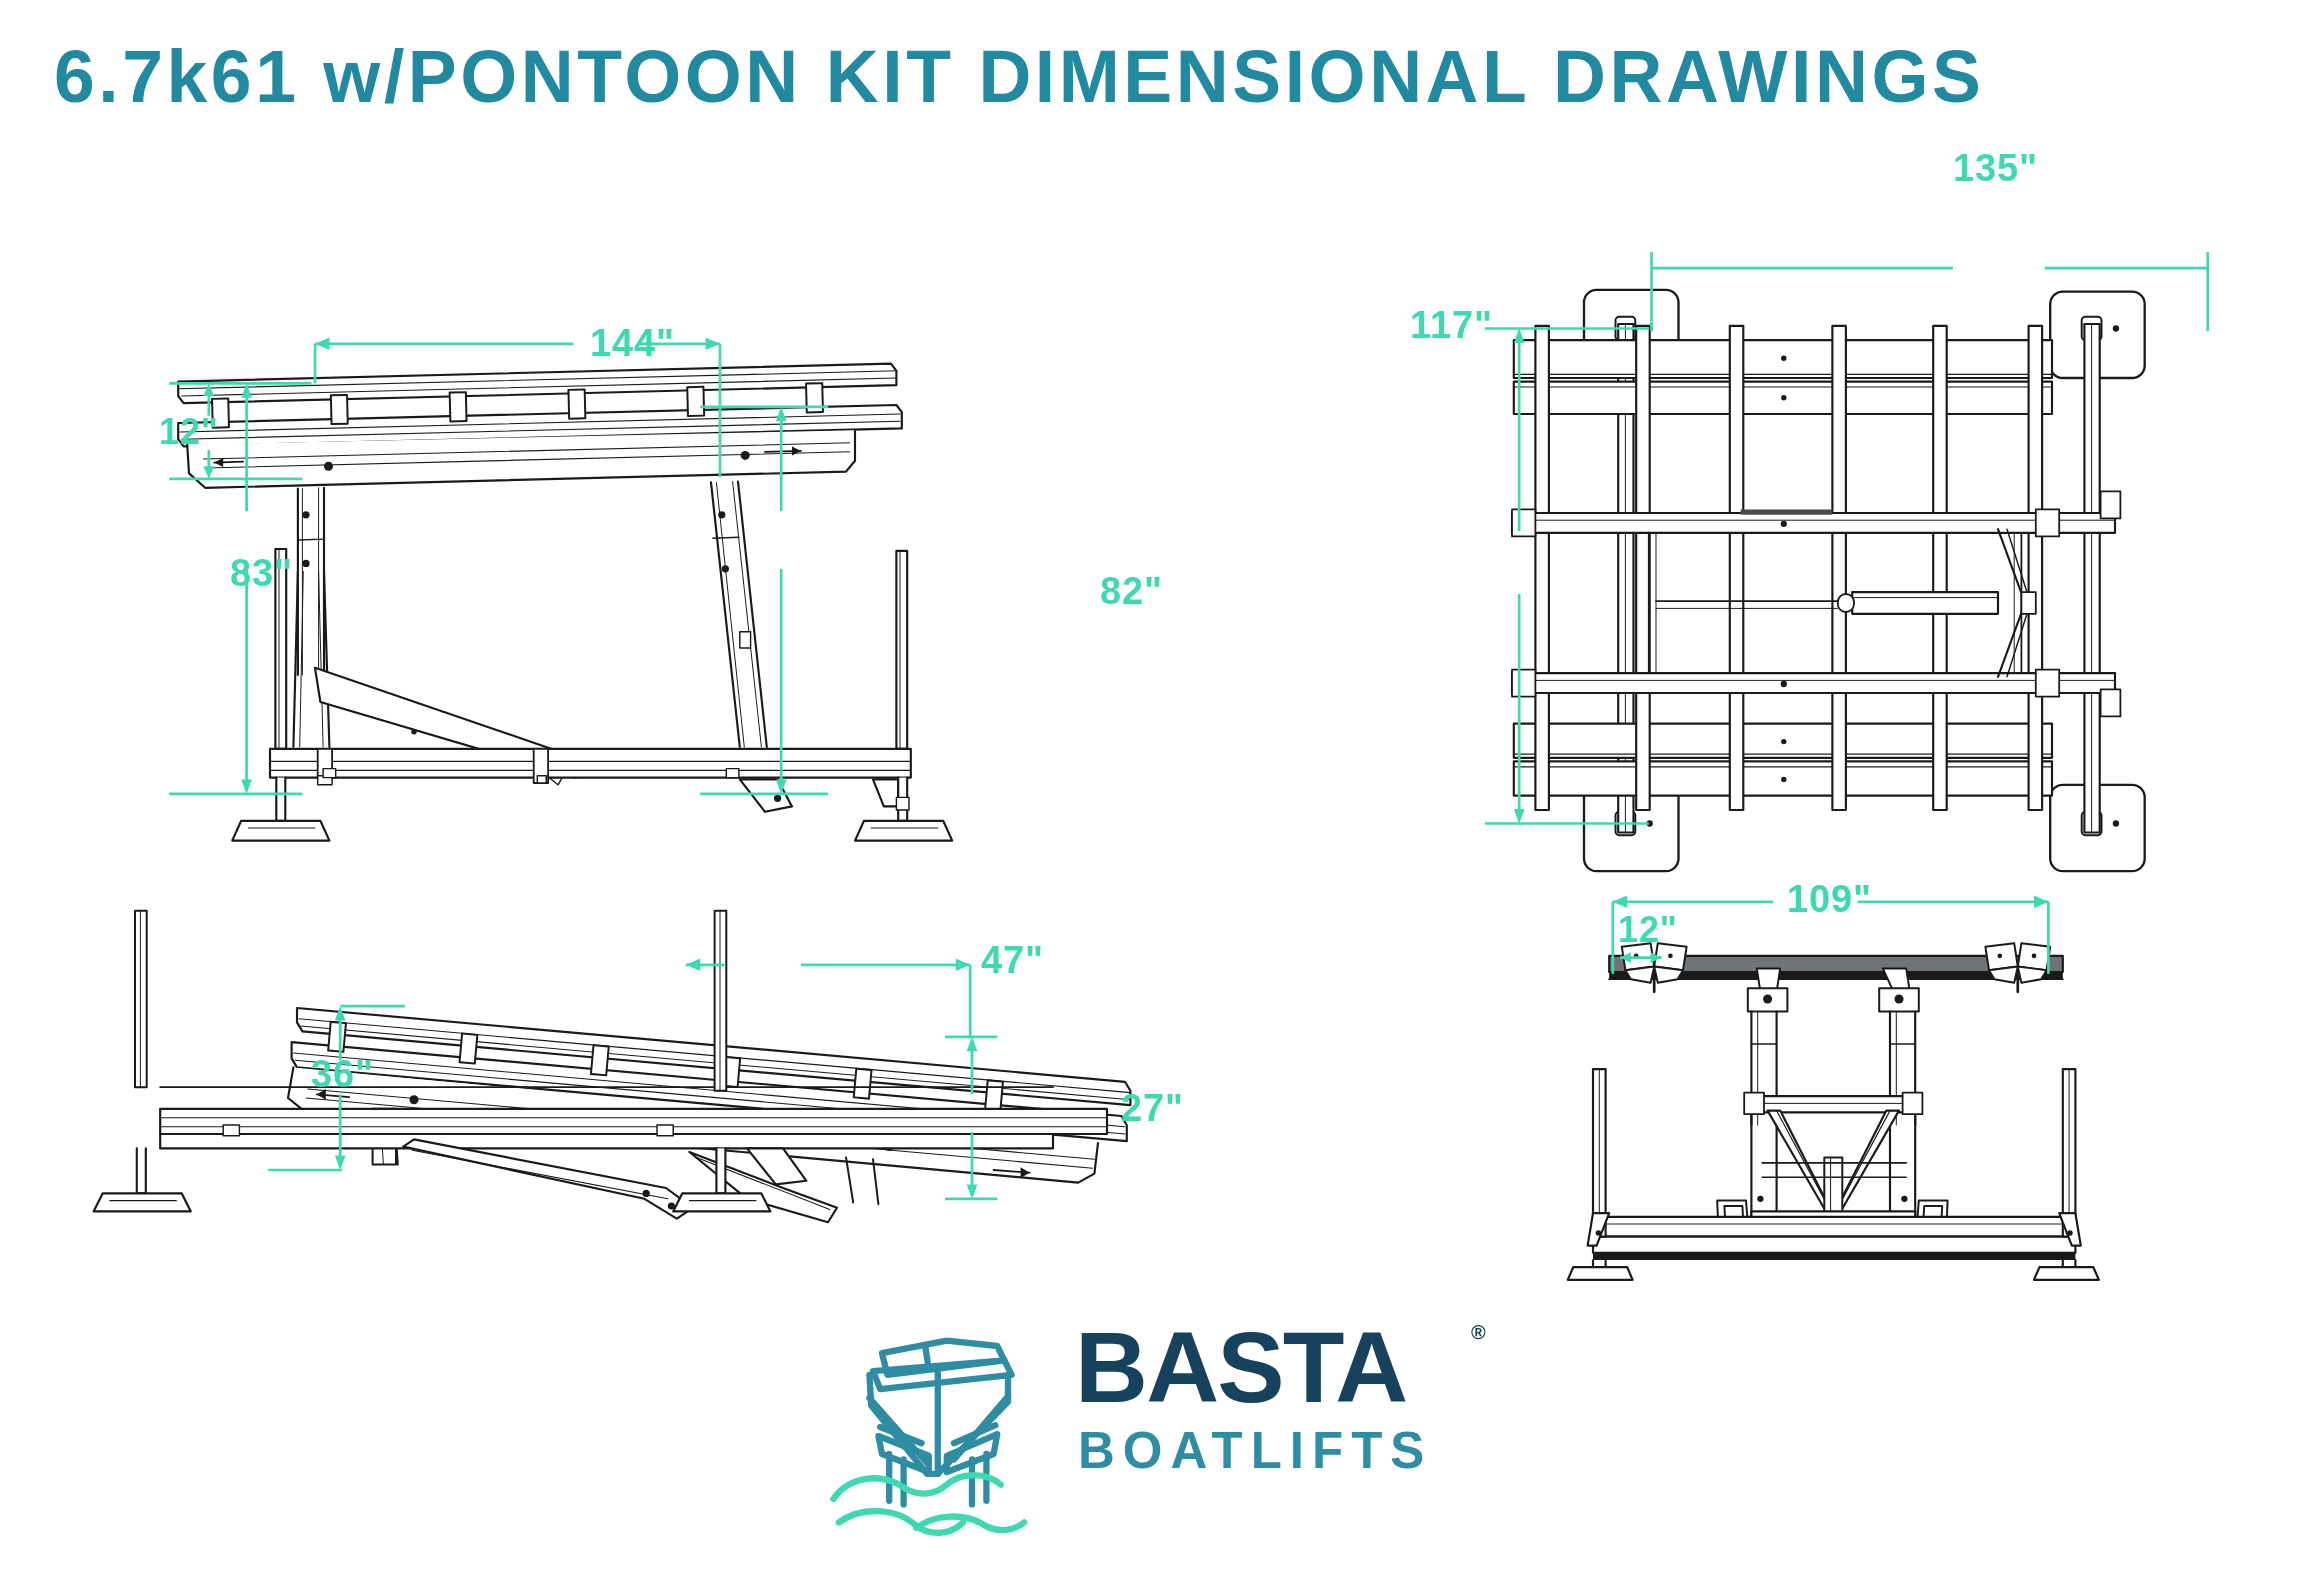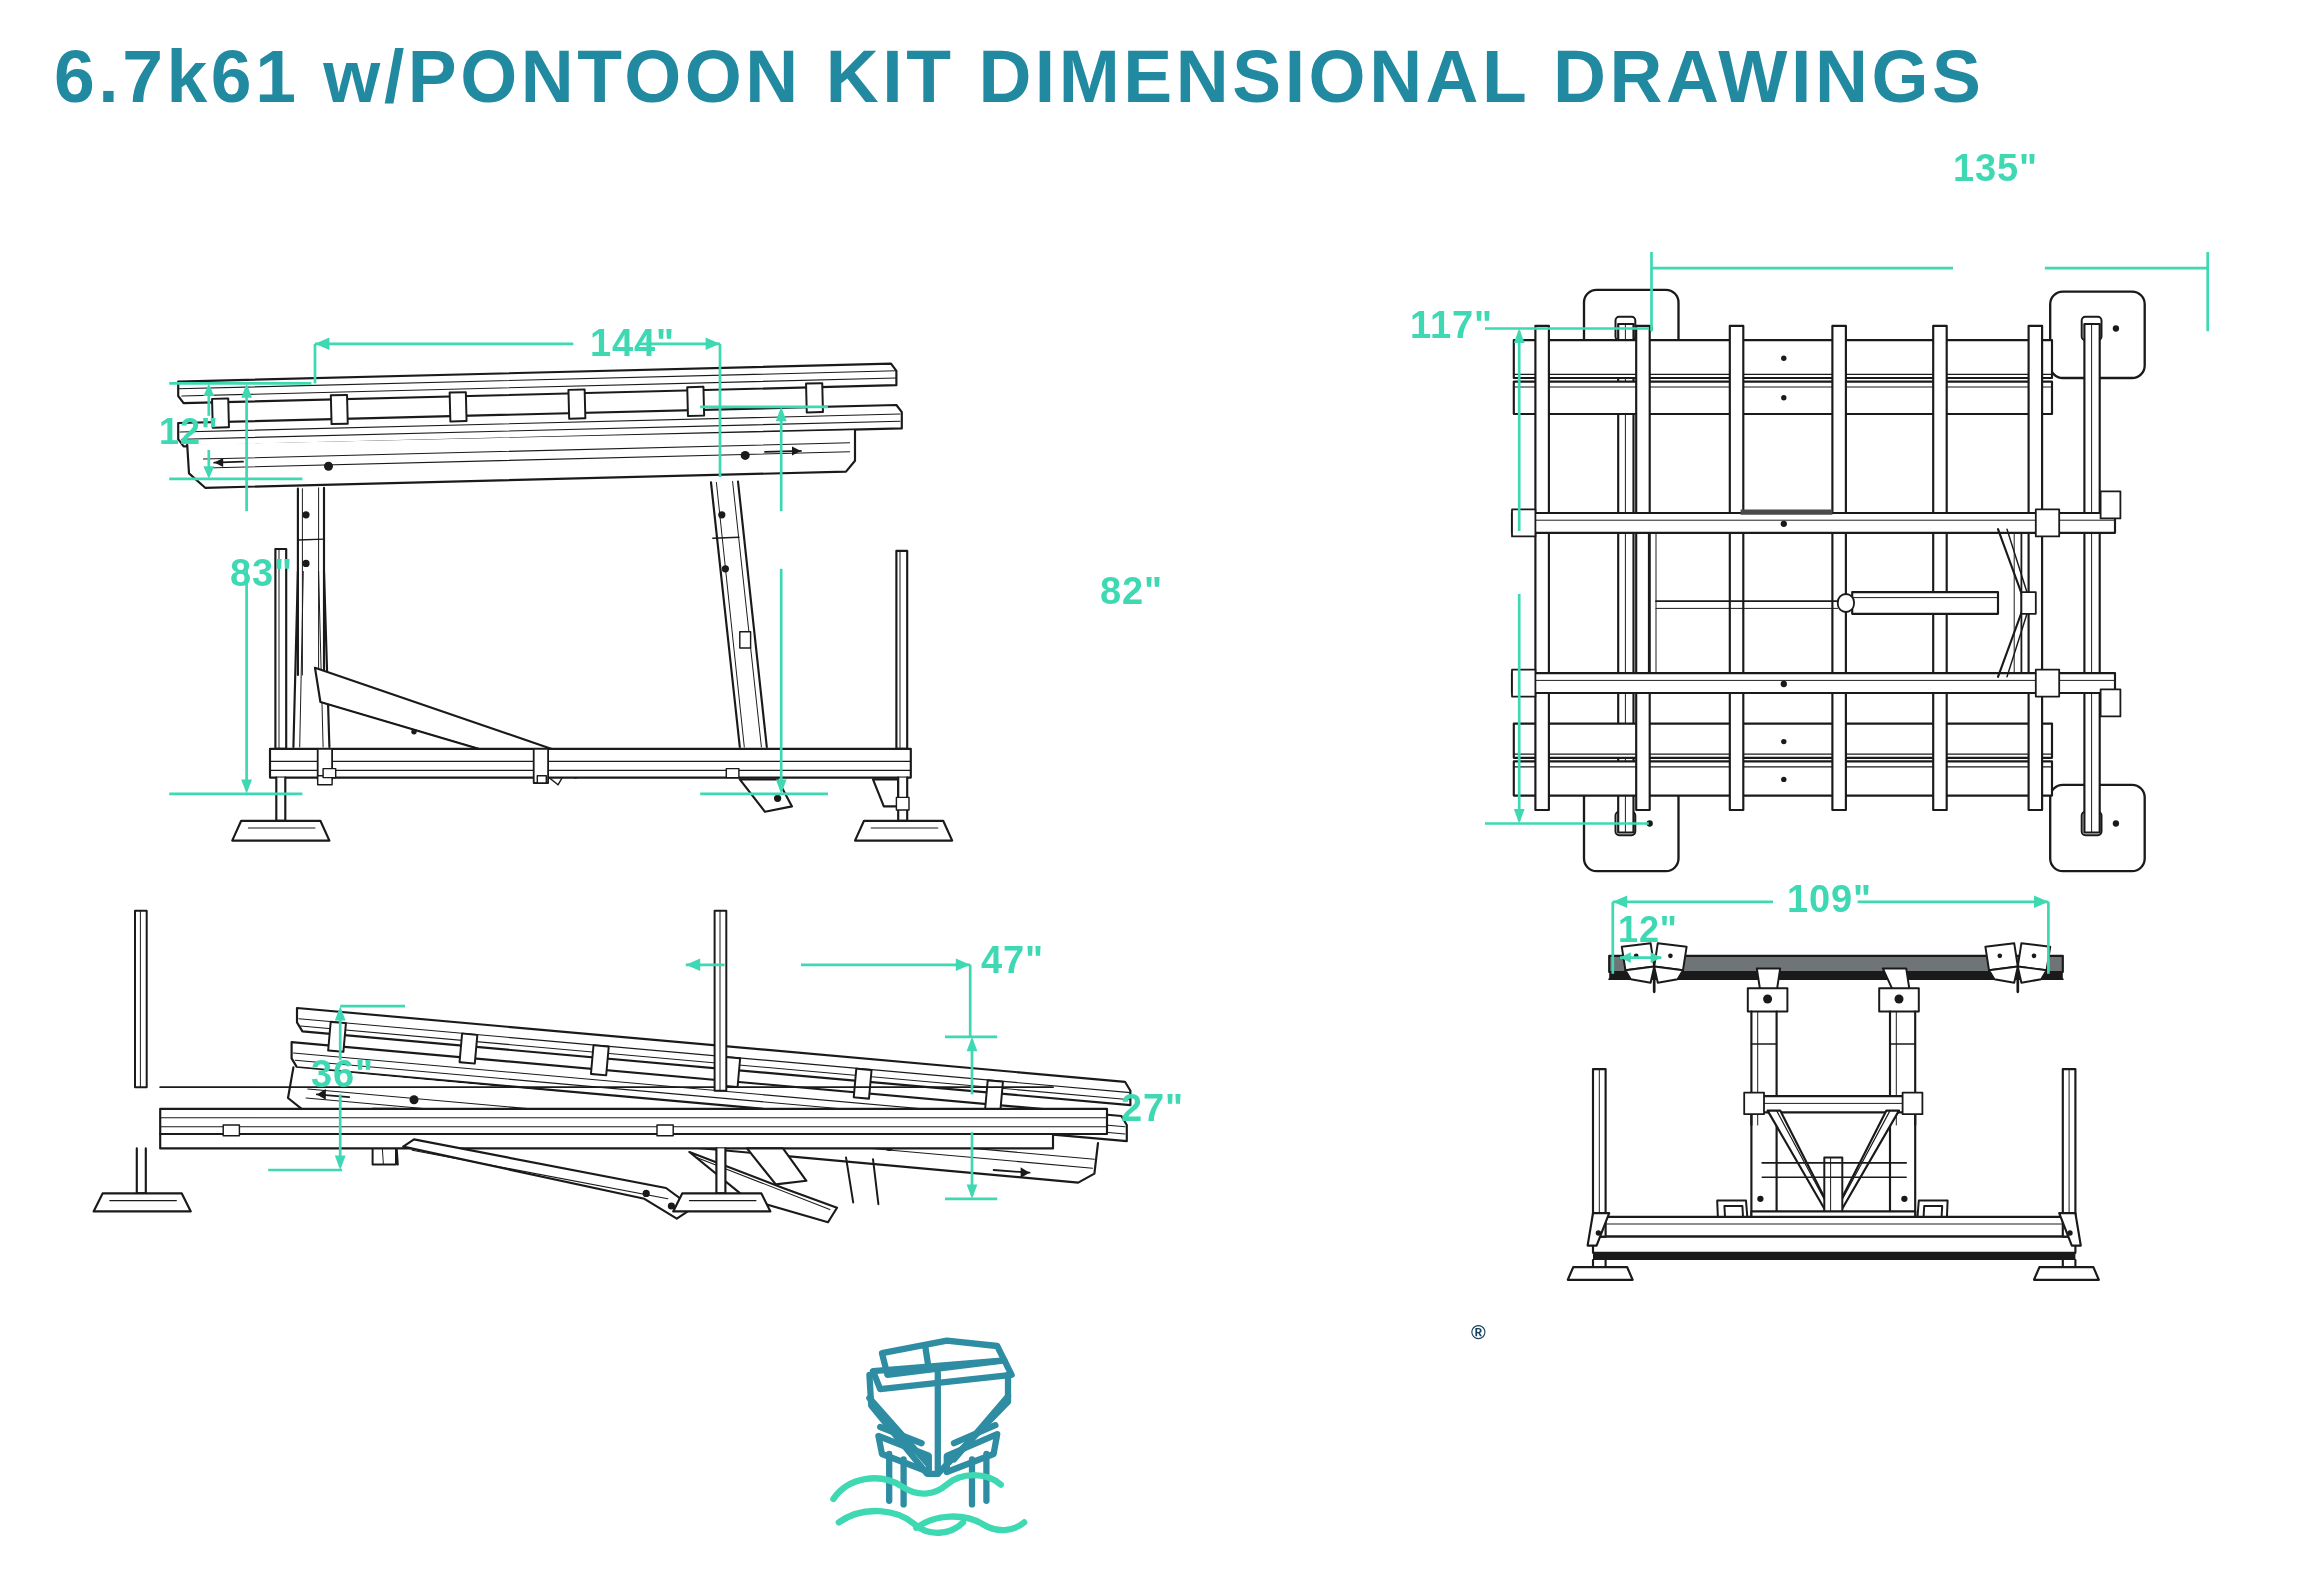--- a/index.html
+++ b/index.html
@@ -530,15 +530,17 @@
       <path d="M176 150 L176 202"></path>
     </g>
 
     <g fill="none" stroke="#3ED8B2" stroke-width="7" stroke-linecap="round" stroke-linejoin="round">
       <path d="M6 200 C 22 176, 58 170, 82 186 C 100 198, 118 196, 132 184 C 148 170, 176 170, 192 184"></path>
       <path d="M12 226 C 40 206, 78 212, 96 228 C 112 242, 136 240, 150 226"></path>
       <path d="M98 232 C 120 216, 152 216, 172 228 C 188 238, 206 236, 218 226"></path>
     </g>
   </svg>
 
+  <div class="wordmark">BASTA</div>
   <div class="reg">®</div>
+  <div class="subword">BOATLIFTS</div>
 </div>
 
 
 </body></html>

